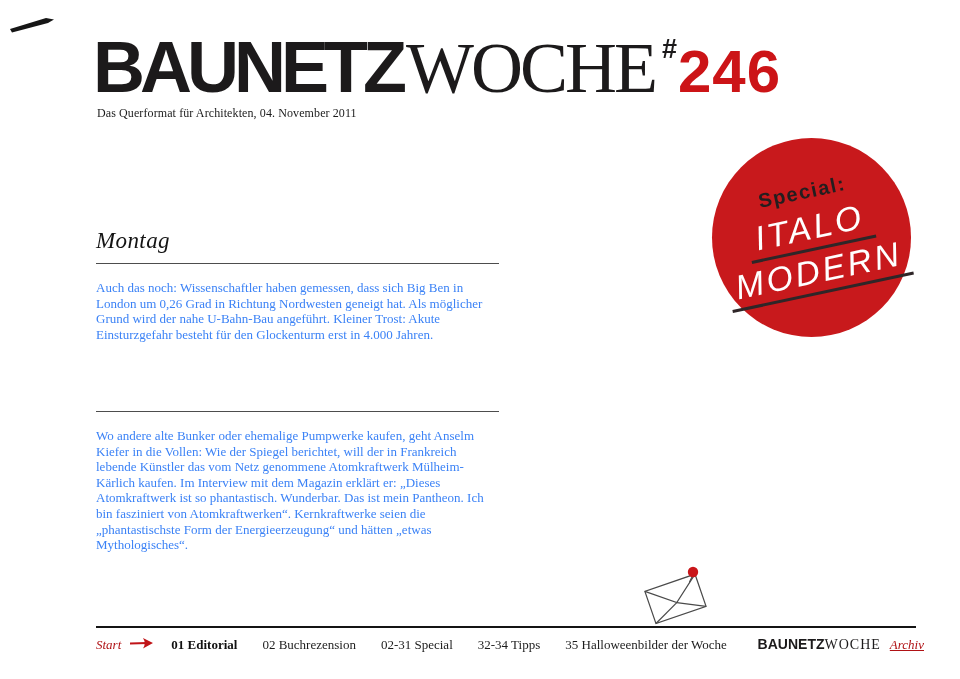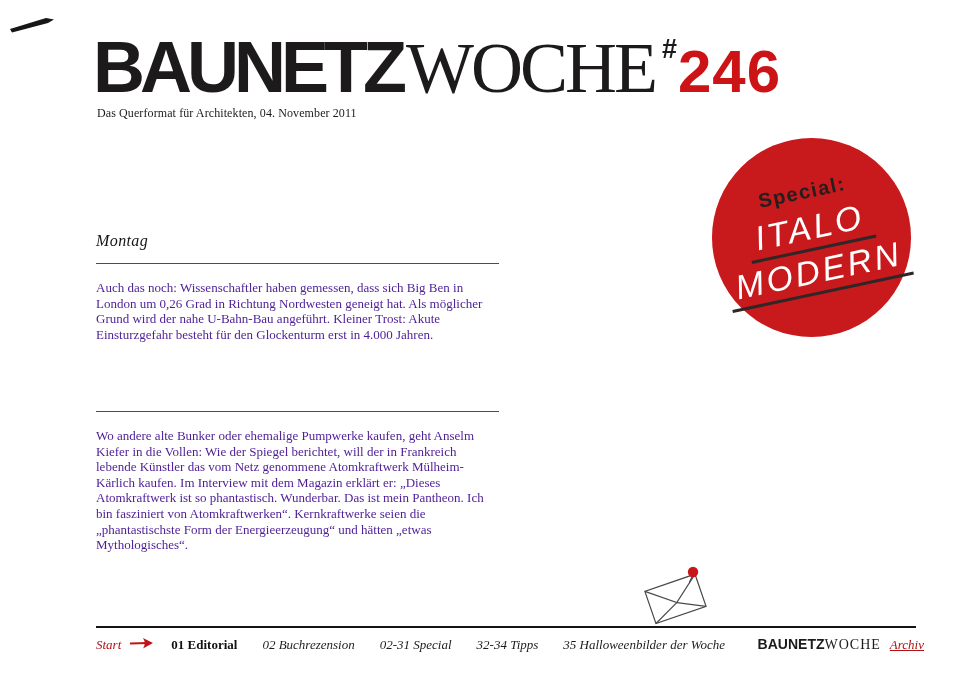--- a/index.html
+++ b/index.html
@@ -28,37 +28,37 @@
                justify-content:center;transform:rotate(-12deg);}
   .badge-special{font-family:"Liberation Sans",sans-serif;font-weight:700;font-size:20px;
                  color:#231e1f;letter-spacing:1.5px;margin-bottom:4px;}
   .badge-line{font-family:"Liberation Sans",sans-serif;font-style:italic;font-size:34px;
               color:#ffffff;letter-spacing:3px;line-height:1.18;border-bottom:3px solid #2f2628;
               padding:0 8px 1px;}
 
   
   .section{position:absolute;left:96px;width:403px;}
   .section h2{font-family:"Liberation Serif",serif;font-style:italic;font-weight:400;
-              font-size:16px;color:#141414;margin:0;line-height:24px;letter-spacing:0.4px;}
+              font-size:23px;color:#141414;margin:0;line-height:24px;letter-spacing:0.4px;}
   .section .rule{border:none;border-top:1px solid #4d4d4d;margin:10px 0 0 0;}
-  .section p{font-size:13px;line-height:15.6px;margin:16px 0 0 0;color:#4c1d95;}
+  .section p{font-size:13px;line-height:15.6px;margin:16px 0 0 0;color:#3b82f6;}
   #section-montag{top:229px;}
   #section-dienstag{top:401px;}
 
   
   .envelope{position:absolute;left:642px;top:561px;}
   .newsletter-link{position:absolute;top:593px;right:47px;font-style:italic;font-size:15px;
                    color:#9b1b1f;text-decoration:underline;cursor:pointer;}
 
   
   .footer{position:absolute;left:96px;top:626px;width:820px;border-top:2px solid #141414;
           padding-top:8px;display:flex;align-items:baseline;font-size:13px;}
   .start-label{color:#b01215;font-style:italic;}
   .arrow{align-self:center;margin:0 16px 0 9px;}
-  .nav-item{font-style:italic;color:#1c1c1c;margin-right:25px;cursor:pointer;}
+  .nav-item{color:#1c1c1c;margin-right:25px;cursor:pointer;}
   .nav-item.active{font-style:normal;font-weight:700;color:#111;}
   .footer-right{margin-left:auto;margin-right:-8px;white-space:nowrap;}
   .f-brand-bold{font-family:"Liberation Sans",sans-serif;font-weight:700;font-size:14px;color:#1c1a1b;}
   .f-brand-serif{font-family:"Liberation Serif",serif;font-size:14px;color:#1c1a1b;letter-spacing:1px;}
   .archiv-link{color:#b01215;font-style:italic;font-size:13px;text-decoration:underline;
                margin-left:9px;cursor:pointer;}
 </style>
 </head>
 <body>
 

